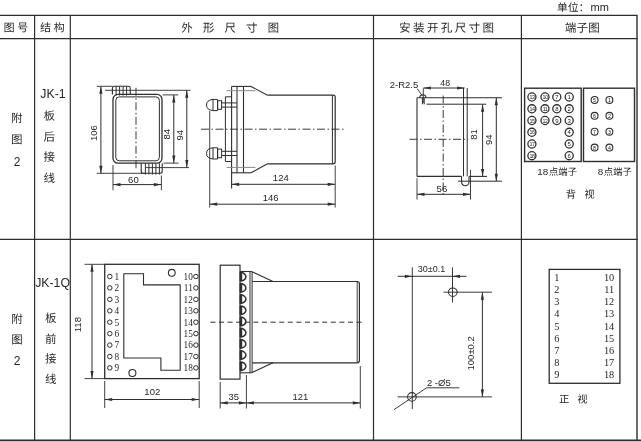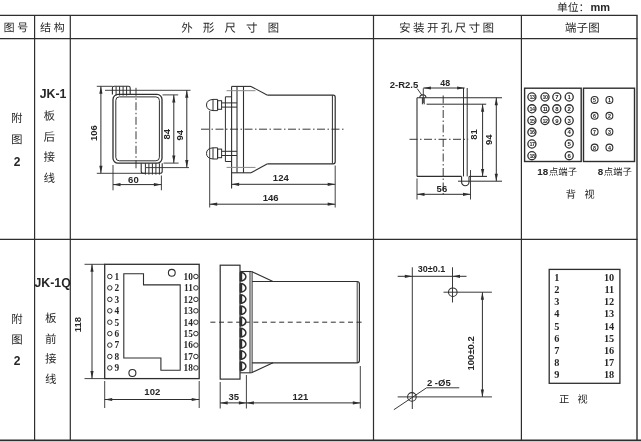--- a/index.html
+++ b/index.html
@@ -1,12 +1,12 @@
 <!DOCTYPE html>
-<html><head><meta charset="utf-8"><style>html,body{margin:0;padding:0;background:#fff;}#page{position:relative;width:641px;height:442px;background:#ffffff;overflow:hidden;font-weight:bold;}</style></head><body>
+<html><head><meta charset="utf-8"><style>html,body{margin:0;padding:0;background:#fff;}#page{position:relative;width:641px;height:442px;background:#ffffff;overflow:hidden;}</style></head><body>
 <div id="page">
 <svg width="641" height="442" viewBox="0 0 641 442">
 
 <g>
         <path transform="translate(557.00 11.24) scale(0.01080 -0.01080)" d="M221 437H459V329H221ZM536 437H785V329H536ZM221 603H459V497H221ZM536 603H785V497H536ZM709 836C686 785 645 715 609 667H366L407 687C387 729 340 791 299 836L236 806C272 764 311 707 333 667H148V265H459V170H54V100H459V-79H536V100H949V170H536V265H861V667H693C725 709 760 761 790 809Z" fill="#262626"></path>
         <path transform="translate(567.80 11.24) scale(0.01080 -0.01080)" d="M369 658V585H914V658ZM435 509C465 370 495 185 503 80L577 102C567 204 536 384 503 525ZM570 828C589 778 609 712 617 669L692 691C682 734 660 797 641 847ZM326 34V-38H955V34H748C785 168 826 365 853 519L774 532C756 382 716 169 678 34ZM286 836C230 684 136 534 38 437C51 420 73 381 81 363C115 398 148 439 180 484V-78H255V601C294 669 329 742 357 815Z" fill="#262626"></path>
         <path transform="translate(578.60 11.24) scale(0.01080 -0.01080)" d="M250 486C290 486 326 515 326 560C326 606 290 636 250 636C210 636 174 606 174 560C174 515 210 486 250 486ZM250 -4C290 -4 326 26 326 71C326 117 290 146 250 146C210 146 174 117 174 71C174 26 210 -4 250 -4Z" fill="#262626"></path>
         <text x="590.5" y="11.2" font-family="Liberation Sans, sans-serif" font-size="11" fill="#262626" text-anchor="start">mm</text>
       </g>
 

